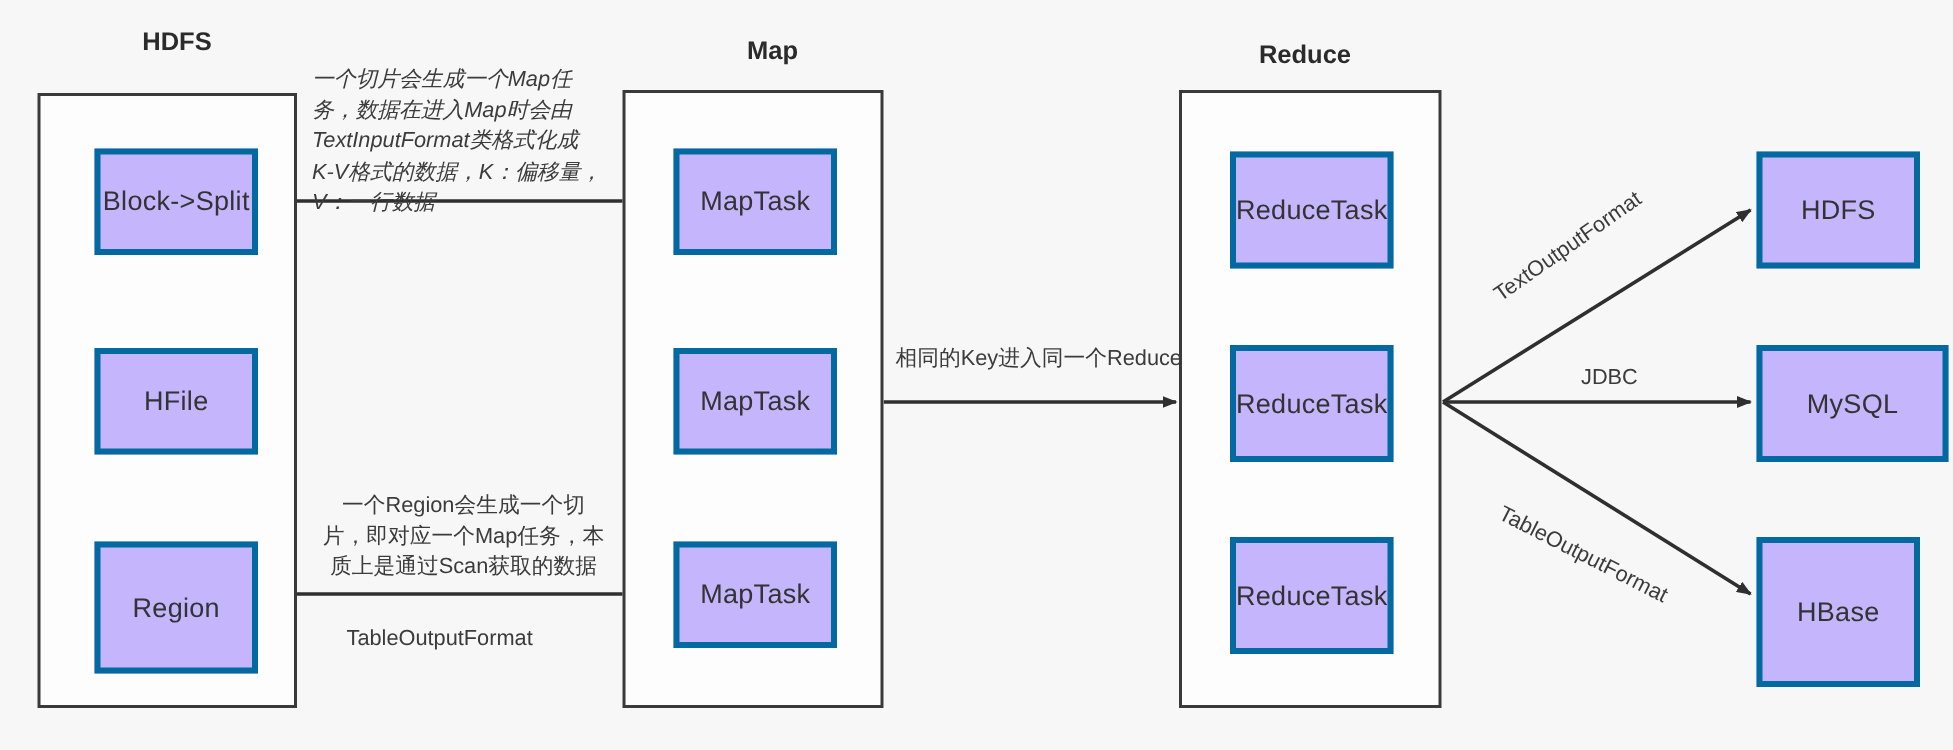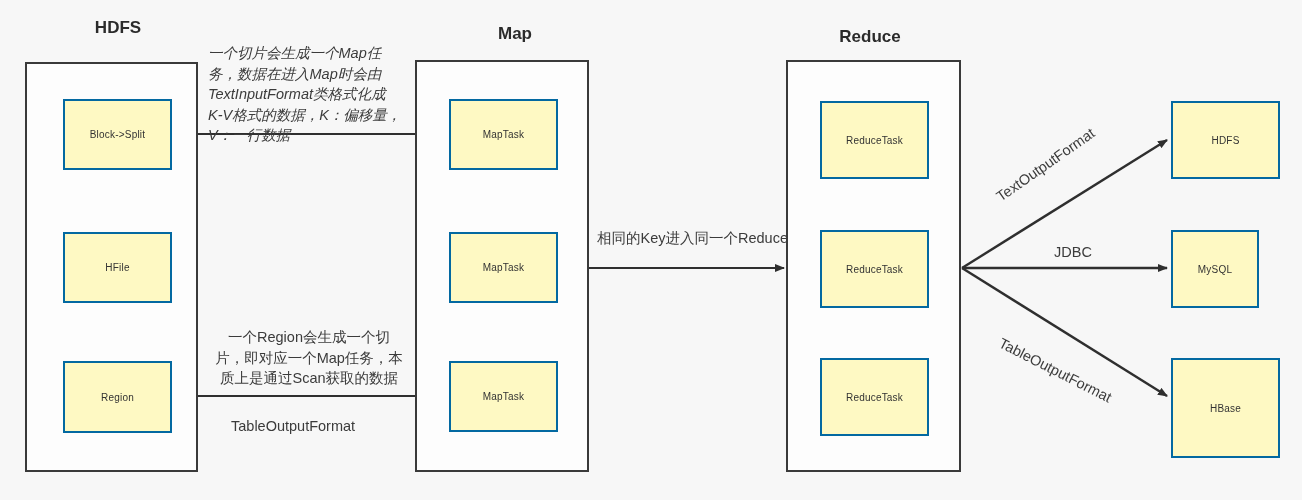--- a/index.html
+++ b/index.html
@@ -39,27 +39,27 @@
   
   .container-box {
     position: absolute;
     background: #fdfdfd;
     border: 2px solid #3a3a3a;
     box-sizing: border-box;
   }
   
   .node-box {
     position: absolute;
-    background: #fef9c3;
-    border: 2px solid #0369a1;
+    background: #c4b5fd;
+    border: 4px solid #0369a1;
     box-sizing: border-box;
     display: flex;
     align-items: center;
     justify-content: center;
-    font-size: 10px;
+    font-size: 18px;
     color: #333333;
     letter-spacing: .2px;
   }
   
   .note {
     position: absolute;
     font-size: 14.5px;
     line-height: 1.42;
     color: #3b3b3b;
     white-space: pre-line;
@@ -114,21 +114,21 @@
   <div class="container-box" style="left:25px; top:62px; width:173px; height:410px;"></div>
   <div class="container-box" style="left:415px; top:60px; width:174px; height:412px;"></div>
   <div class="container-box" style="left:786px; top:60px; width:175px; height:412px;"></div>
 
   <div class="node-box" style="left:63px; top:99px; width:109px; height:71px;">
     <span>Block-&gt;Split</span>
   </div>
   <div class="node-box" style="left:63px; top:232px; width:109px; height:71px;">
     <span>HFile</span>
   </div>
-  <div class="node-box" style="left:63px; top:361px; width:109px; height:72px;">
+  <div class="node-box" style="left:63px; top:361px; width:109px; height:88px;">
     <span>Region</span>
   </div>
 
   <div class="node-box" style="left:449px; top:99px; width:109px; height:71px;">
     <span>MapTask</span>
   </div>
   <div class="node-box" style="left:449px; top:232px; width:109px; height:71px;">
     <span>MapTask</span>
   </div>
   <div class="node-box" style="left:449px; top:361px; width:109px; height:71px;">
@@ -141,21 +141,21 @@
   <div class="node-box" style="left:820px; top:230px; width:109px; height:78px;">
     <span>ReduceTask</span>
   </div>
   <div class="node-box" style="left:820px; top:358px; width:109px; height:78px;">
     <span>ReduceTask</span>
   </div>
 
   <div class="node-box" style="left:1171px; top:101px; width:109px; height:78px;">
     <span>HDFS</span>
   </div>
-  <div class="node-box" style="left:1171px; top:230px; width:88px; height:78px;">
+  <div class="node-box" style="left:1171px; top:230px; width:128px; height:78px;">
     <span>MySQL</span>
   </div>
   <div class="node-box" style="left:1171px; top:358px; width:109px; height:100px;">
     <span>HBase</span>
   </div>
 
   <div class="note left" style="left:208px; top:43px; width:205px;font-style:italic;">一个切片会生成一个Map任
 务，数据在进入Map时会由
 TextInputFormat类格式化成
 K-V格式的数据，K：偏移量，

